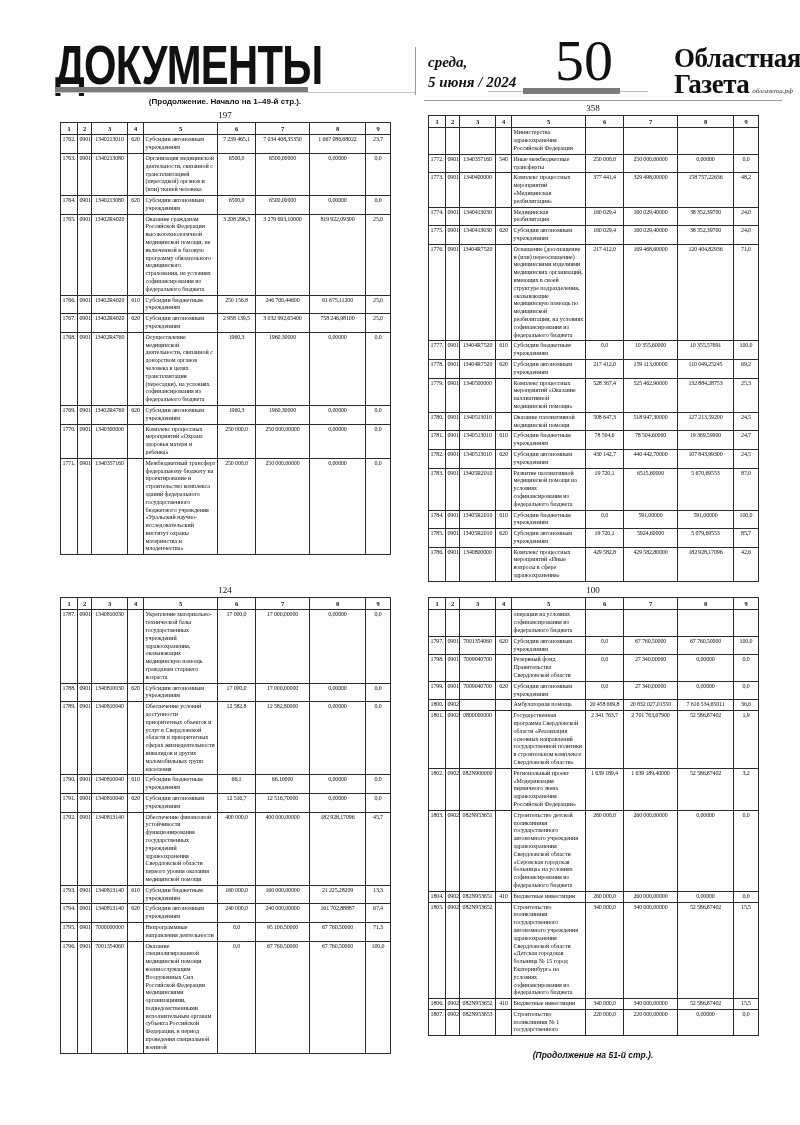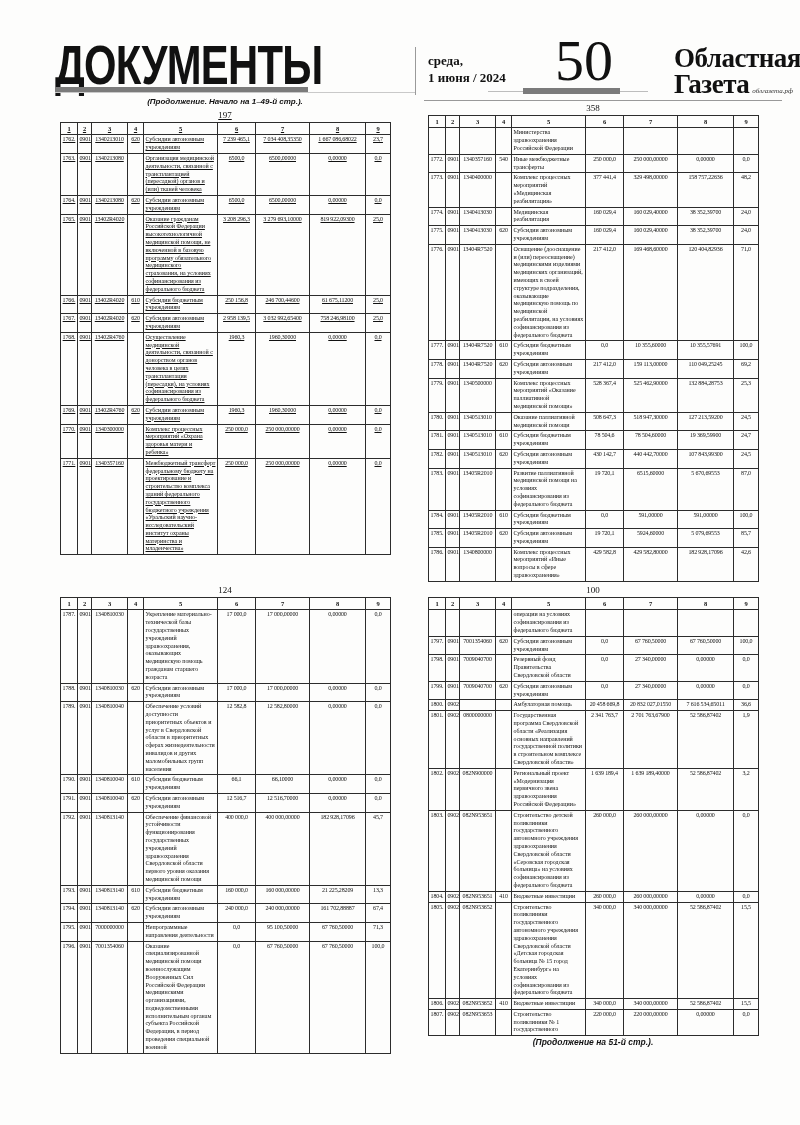--- a/index.html
+++ b/index.html
@@ -10,39 +10,39 @@
   
   .masthead-title {
     position:absolute; left:55px; top:38px;
     font-family:"Liberation Sans", sans-serif; font-weight:bold;
     font-size:55px; line-height:1; letter-spacing:-1px;
     transform:scaleX(0.76); transform-origin:left top; white-space:nowrap;
   }
   .title-bar { position:absolute; left:55px; top:87px; width:253px; height:5px; background:#7b7b7b; }
   .title-rule { position:absolute; left:55px; top:92px; width:360px; height:1px; background:#c9c9c9; }
   .header-divider { position:absolute; left:415px; top:47px; width:1px; height:48px; background:#9a9a9a; }
-  .date-block { position:absolute; left:428px; top:53px; font-weight:bold; font-size:13px; line-height:1.3; }
+  .date-block { position:absolute; left:428px; top:53px; font-weight:bold; font-size:15px; line-height:1.3;font-style:italic; }
   .page-number { position:absolute; left:527px; top:32px; font-size:58px; line-height:1; font-weight:normal;margin-left:28px; }
   .pn-rule { position:absolute; left:488px; top:91px; width:160px; height:1px; background:#bdbdbd; }
   .page-number-bar { position:absolute; left:523px; top:88px; width:97px; height:6px; background:#7b7b7b; }
   .brand { position:absolute; left:674px; top:46px; font-weight:bold; font-size:27px; line-height:0.95; letter-spacing:-0.5px; }
   .brand-site { font-size:7px; font-weight:normal; font-style:italic; letter-spacing:0; color:#333; margin-left:3px; }
   .rule-198 { position:absolute; left:424px; top:100px; width:358px; height:1px; background:#999; }
   
   .continuation-note {
     position:absolute; left:60px; top:97px; width:330px; text-align:center;
-    font-family:"Liberation Sans", sans-serif; font-style:italic; font-weight:bold; font-size:8px;
+    font-family:"Liberation Sans", sans-serif; font-weight:bold; font-size:8px;
   }
   .footer-note {
-    margin-top:1px; text-align:center;
+    margin-top:14px; text-align:center;
     font-family:"Liberation Sans", sans-serif; font-style:italic; font-weight:bold; font-size:8.5px;
   }
   
   .table-block { position:absolute; width:330px; }
-  #t197 { left:60px; top:110px;text-decoration:underline; }
+  #t197 { left:60px; top:110px; }
   #t198 { left:428px; top:103px; }
   #t199 { left:60px; top:585px; }
   #t200 { left:428px; top:585px; }
   .table-number { text-align:center; font-size:9px; margin-bottom:2px; }
   table.budget { border-collapse:collapse; table-layout:fixed; width:330px; border:1.5px solid #1a1a1a; }
   table.budget th, table.budget td {
     border:1px solid #2c2c2c; vertical-align:top;
     font-size:6px; line-height:1.3; padding:1px 1.5px; overflow:hidden;
     word-wrap:break-word;
   }
@@ -52,21 +52,21 @@
 </style>
 </head>
 <body>
 
 <div class="masthead-title">ДОКУМЕНТЫ</div>
 <div class="title-bar"></div>
 <div class="title-rule"></div>
 <div class="header-divider"></div>
 <div class="date-block">
   <div>среда,</div>
-  <div>1 июня / 2024</div>
+  <div>5 июня / 2024</div>
 </div>
 <div class="page-number">50</div>
 <div class="pn-rule"></div>
 <div class="page-number-bar"></div>
 <div class="brand">
   <div>Областная</div>
   <div><span>Газета</span><span class="brand-site">облгазета.рф</span></div>
 </div>
 <div class="rule-198"></div>
 

